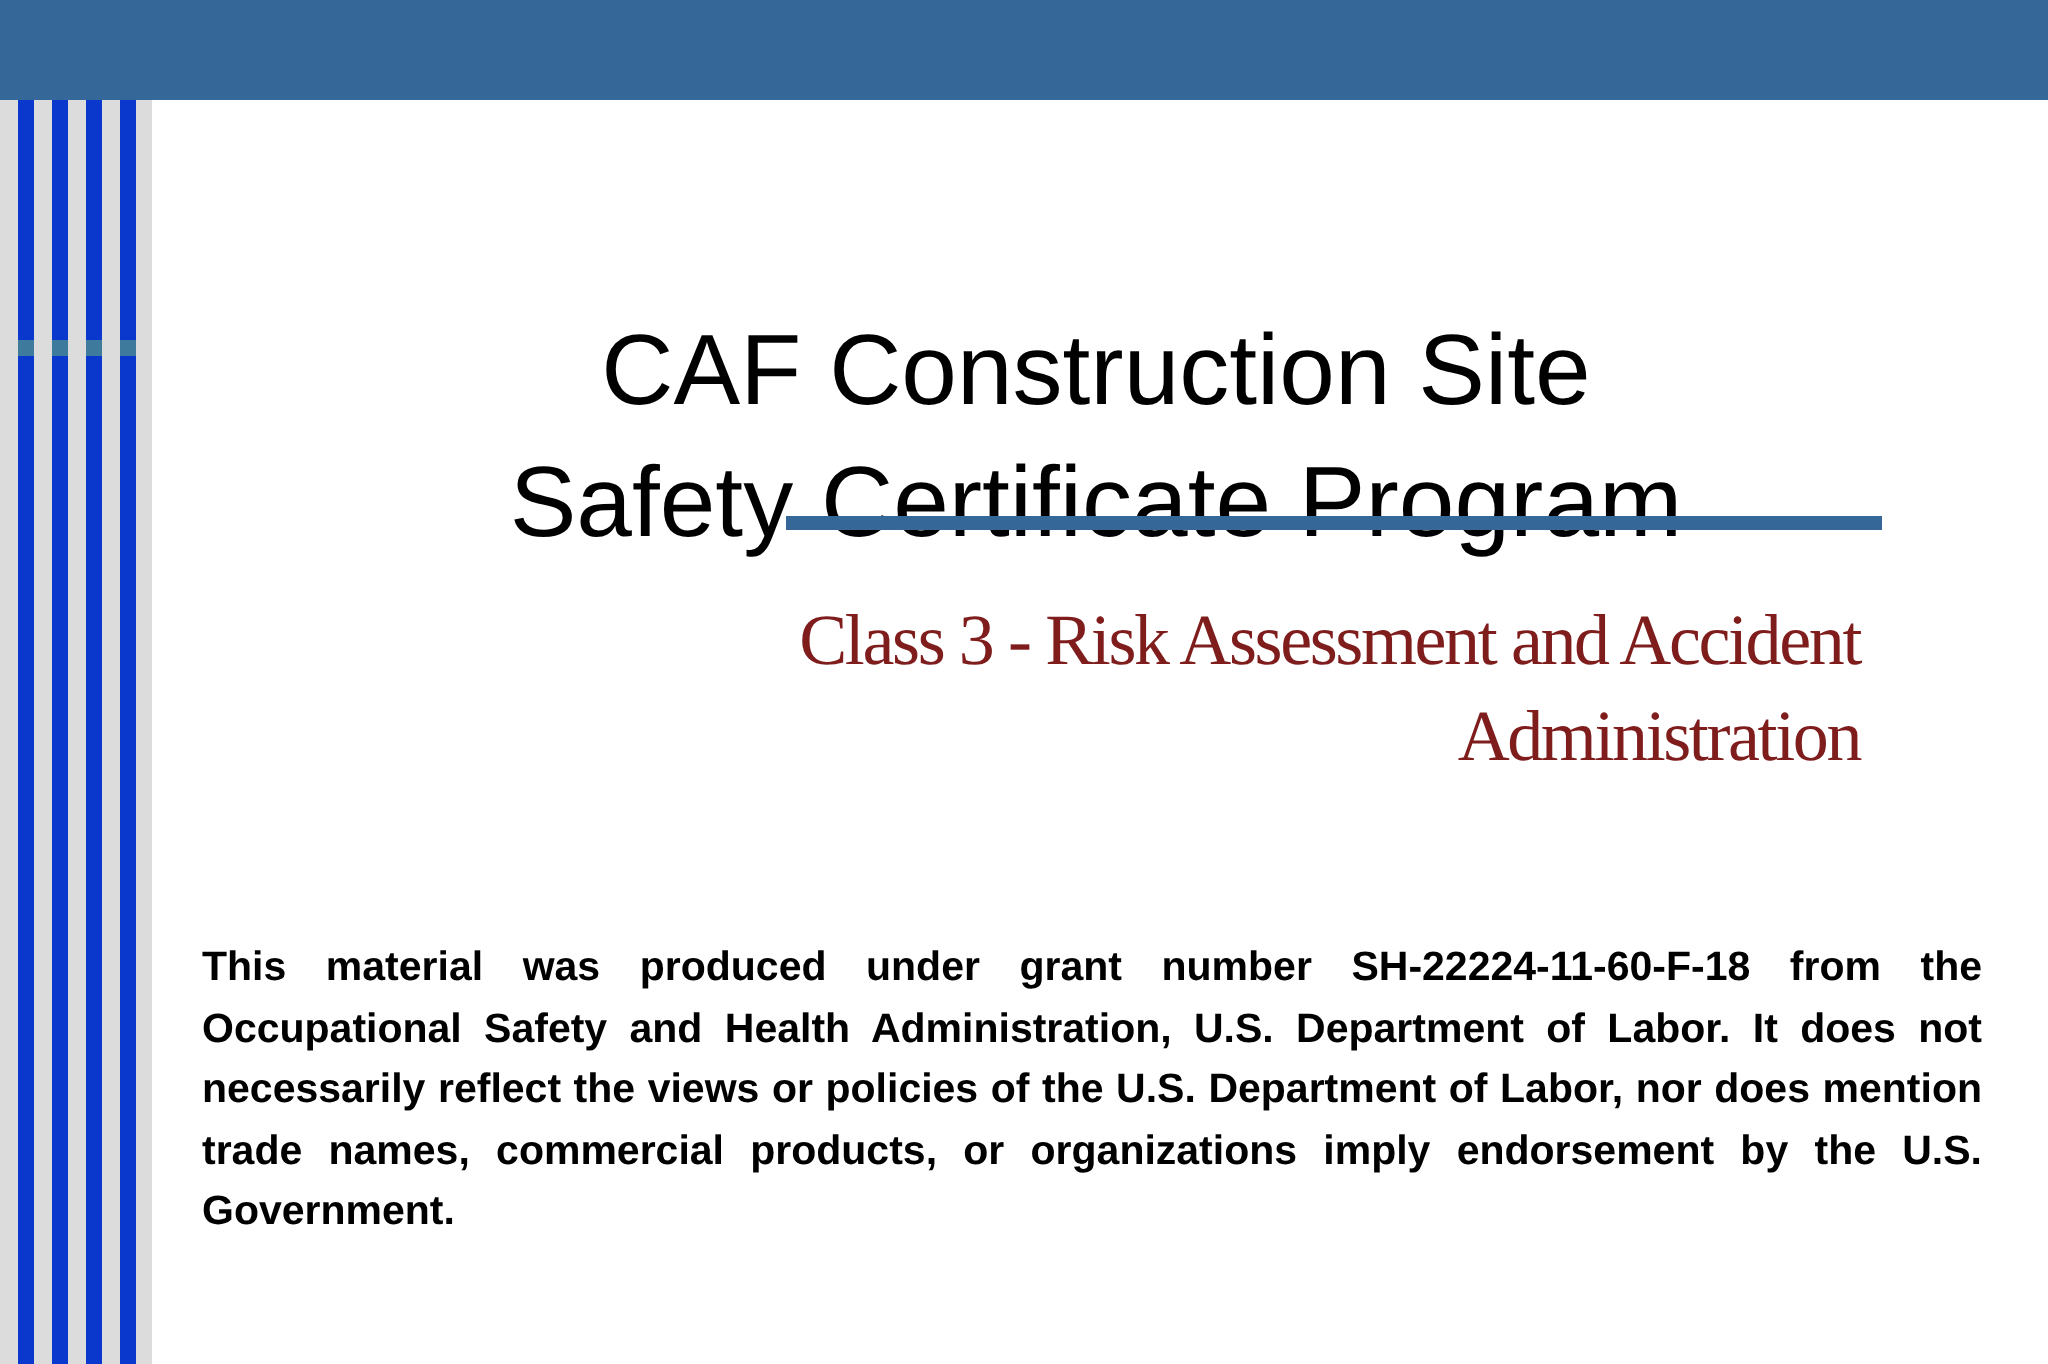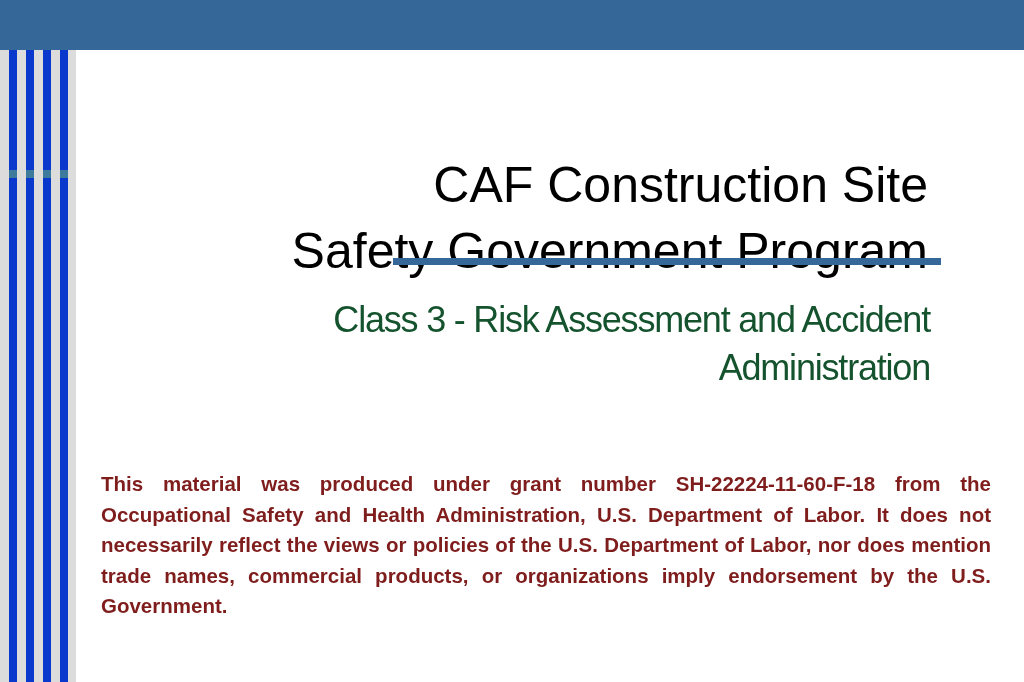--- a/index.html
+++ b/index.html
@@ -4,48 +4,48 @@
 <style>
   html, body { margin:0; padding:0; }
   body { width:1024px; height:682px; position:relative; overflow:hidden; background:#ffffff; }
   .header-bar { position:absolute; left:0; top:0; width:1024px; height:50px; background:#356899; }
   .side-band { position:absolute; left:0; top:50px; width:76px; height:632px; background:#dcdcdc; }
   .stripe { position:absolute; top:50px; width:8px; height:632px; background:#0a37cc; }
   .stripe-band { position:absolute; left:8px; top:170px; width:60px; height:8px; }
   .stripe-band span { position:absolute; top:0; width:8px; height:8px; background:#3d7a9c; }
   .title { position:absolute; right:96px; top:118px; width:760px; text-align:right;
            font-family:"Liberation Sans", sans-serif; font-size:50px; line-height:66px; color:#000; font-weight:normal; }
-  .title-line { display:block; }
+  .title-line { display:block;text-align:center; }
   .rule { position:absolute; left:393px; top:258px; width:548px; height:7px; background:#356899; }
   .subtitle { position:absolute; right:94px; top:296px; width:760px; text-align:right;
-              font-family:Liberation Sans, sans-serif; font-size:36px; line-height:48px; color:#14532d; letter-spacing:-1.2px; }
+              font-family:Liberation Serif, serif; font-size:36px; line-height:48px; color:#7f1d1d; letter-spacing:-1.2px; }
   .subtitle span { display:block; }
   .disclaimer { position:absolute; left:101px; top:469px; width:890px;
                 font-family:"Liberation Sans", sans-serif; font-weight:bold; font-size:20.5px; line-height:30.5px;
-                color:#7f1d1d; text-align:justify; text-align-last:left; }
+                color:#000000; text-align:justify; text-align-last:left; }
 </style>
 </head>
 <body>
 
 <div class="header-bar"></div>
 <div class="side-band"></div>
 <div class="stripe" style="left:9px"></div>
 <div class="stripe" style="left:26px"></div>
 <div class="stripe" style="left:43px"></div>
 <div class="stripe" style="left:60px"></div>
 <div class="stripe-band">
   <span style="left:1px"></span>
     <span style="left:18px"></span>
     <span style="left:35px"></span>
     <span style="left:52px"></span>
 </div>
 
 <h1 class="title">
   <span class="title-line">CAF Construction Site</span>
-  <span class="title-line">Safety Government Program</span>
+  <span class="title-line">Safety Certificate Program</span>
 </h1>
 
 <div class="rule"></div>
 
 <div class="subtitle">
   <span>Class 3 - Risk Assessment and Accident</span>
   <span>Administration</span>
 </div>
 
 <p class="disclaimer" style="margin:0">This material was produced under grant number SH-22224-11-60-F-18 from the Occupational Safety and Health Administration, U.S. Department of Labor.  It does not necessarily reflect the views or policies of the U.S. Department of Labor, nor does mention trade names, commercial products, or organizations imply endorsement by the U.S. Government.</p>

